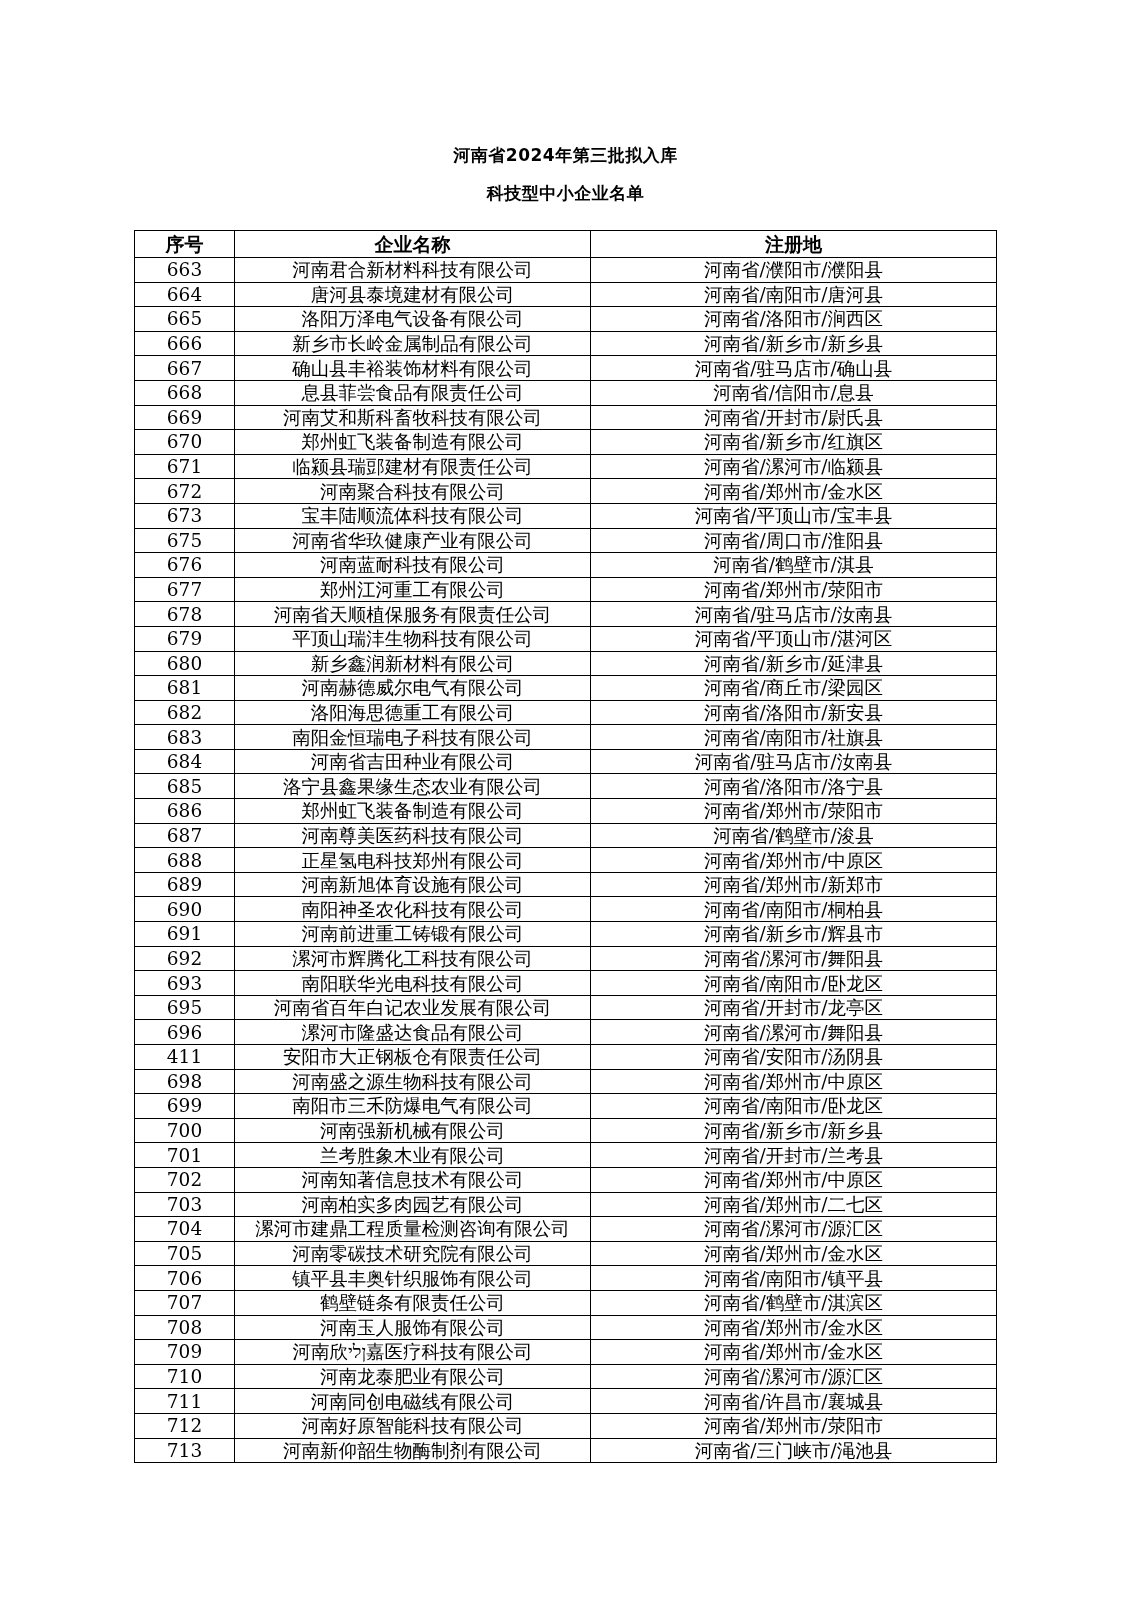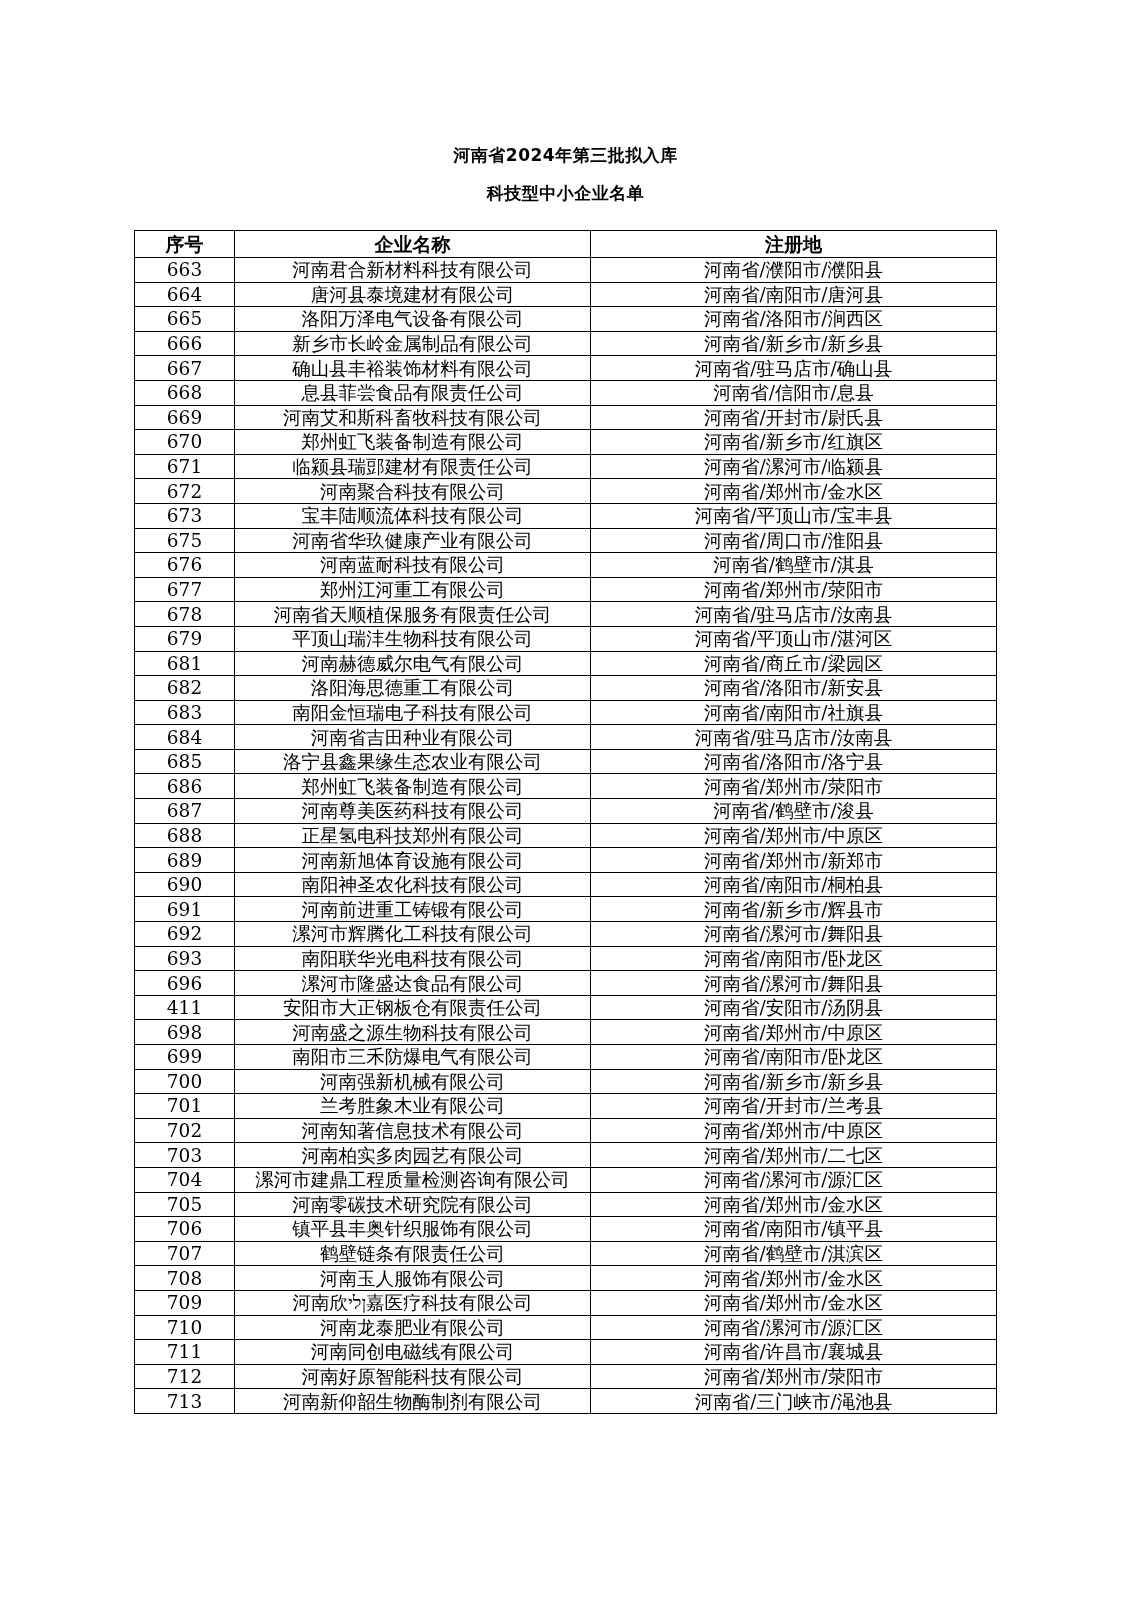--- a/index.html
+++ b/index.html
@@ -160,20 +160,25 @@
           <td class="idx">678</td>
           <td>河南省天顺植保服务有限责任公司</td>
           <td>河南省/驻马店市/汝南县</td>
         </tr>
         <tr>
           <td class="idx">679</td>
           <td>平顶山瑞沣生物科技有限公司</td>
           <td>河南省/平顶山市/湛河区</td>
         </tr>
         <tr>
+          <td class="idx">680</td>
+          <td>新乡鑫润新材料有限公司</td>
+          <td>河南省/新乡市/延津县</td>
+        </tr>
+        <tr>
           <td class="idx">681</td>
           <td>河南赫德威尔电气有限公司</td>
           <td>河南省/商丘市/梁园区</td>
         </tr>
         <tr>
           <td class="idx">682</td>
           <td>洛阳海思德重工有限公司</td>
           <td>河南省/洛阳市/新安县</td>
         </tr>
         <tr>
@@ -225,20 +230,25 @@
           <td class="idx">692</td>
           <td>漯河市辉腾化工科技有限公司</td>
           <td>河南省/漯河市/舞阳县</td>
         </tr>
         <tr>
           <td class="idx">693</td>
           <td>南阳联华光电科技有限公司</td>
           <td>河南省/南阳市/卧龙区</td>
         </tr>
         <tr>
+          <td class="idx">695</td>
+          <td>河南省百年白记农业发展有限公司</td>
+          <td>河南省/开封市/龙亭区</td>
+        </tr>
+        <tr>
           <td class="idx">696</td>
           <td>漯河市隆盛达食品有限公司</td>
           <td>河南省/漯河市/舞阳县</td>
         </tr>
         <tr>
           <td class="idx">411</td>
           <td>安阳市大正钢板仓有限责任公司</td>
           <td>河南省/安阳市/汤阴县</td>
         </tr>
         <tr>

